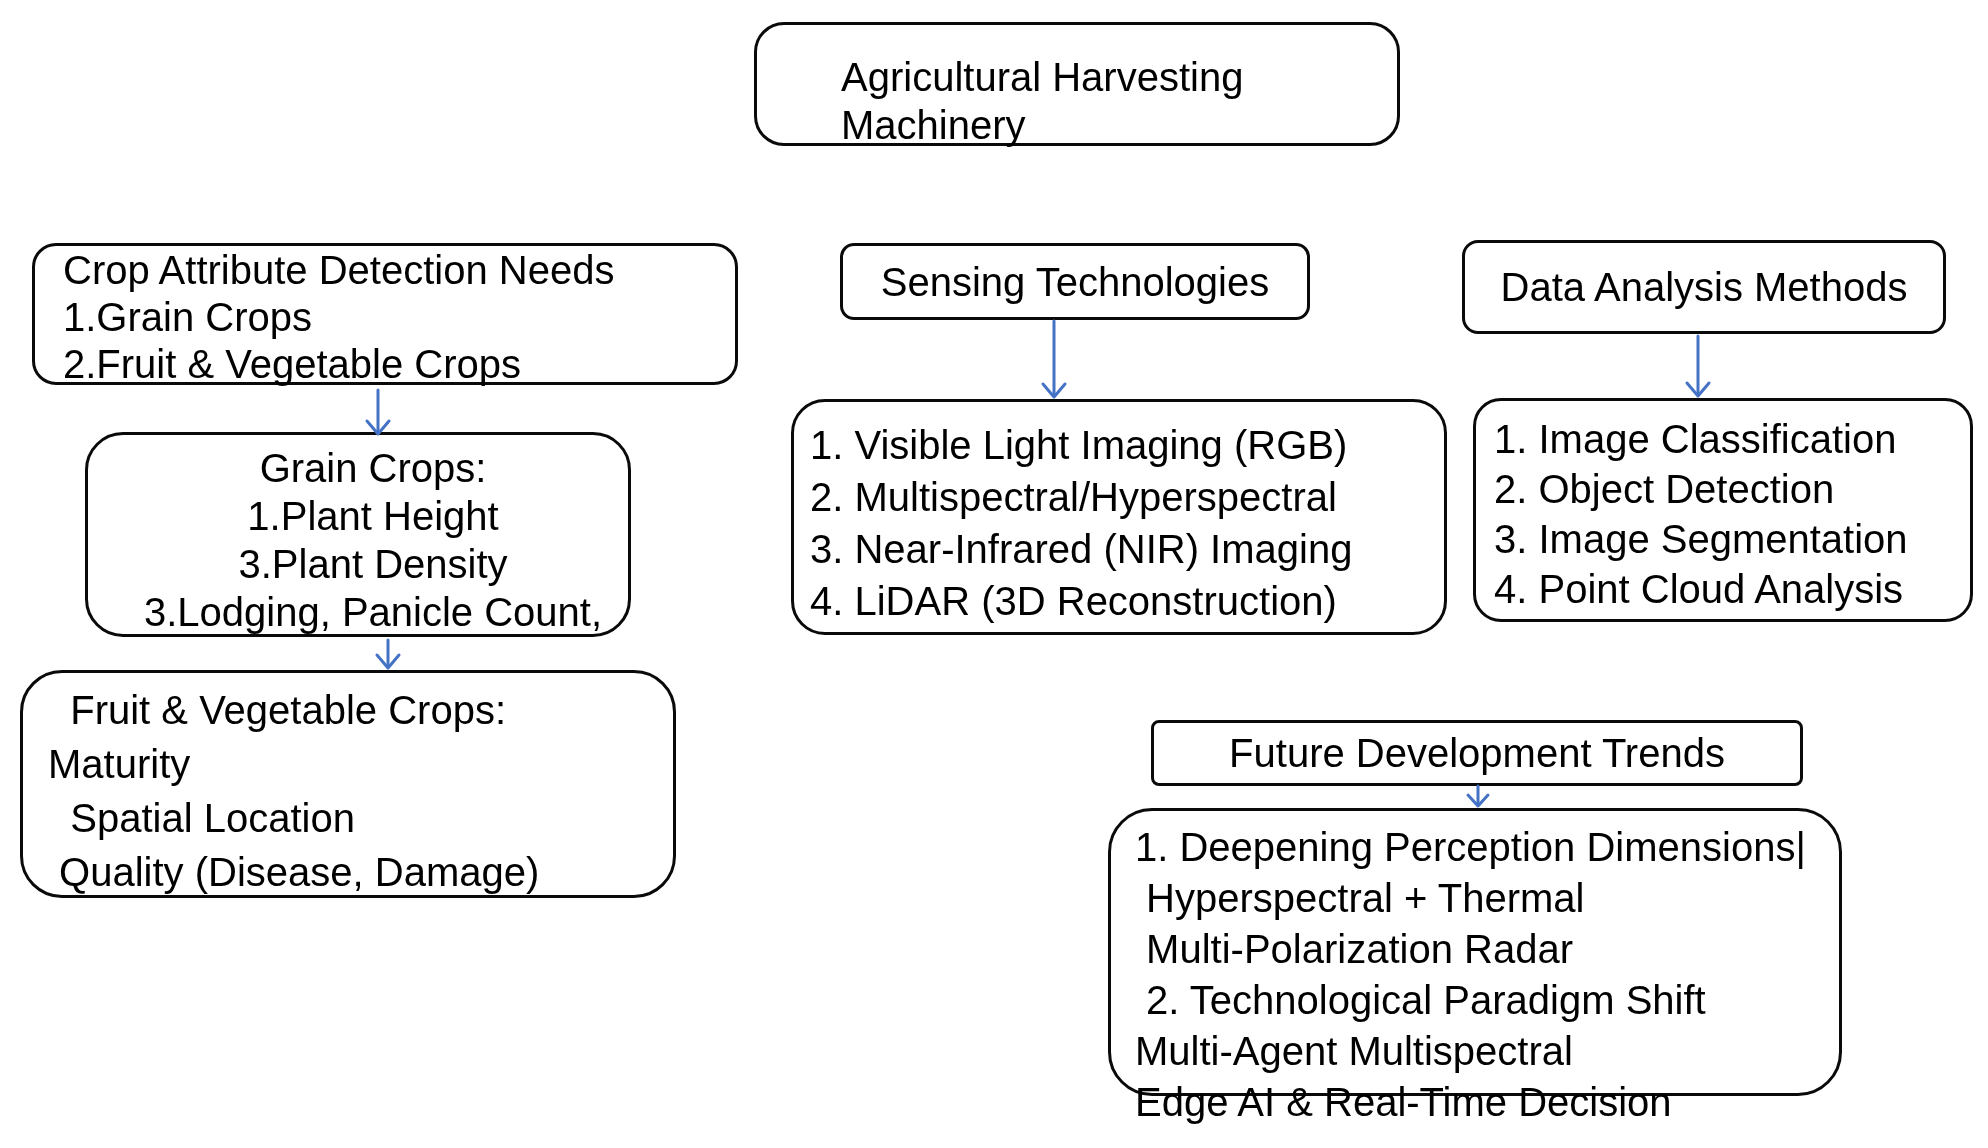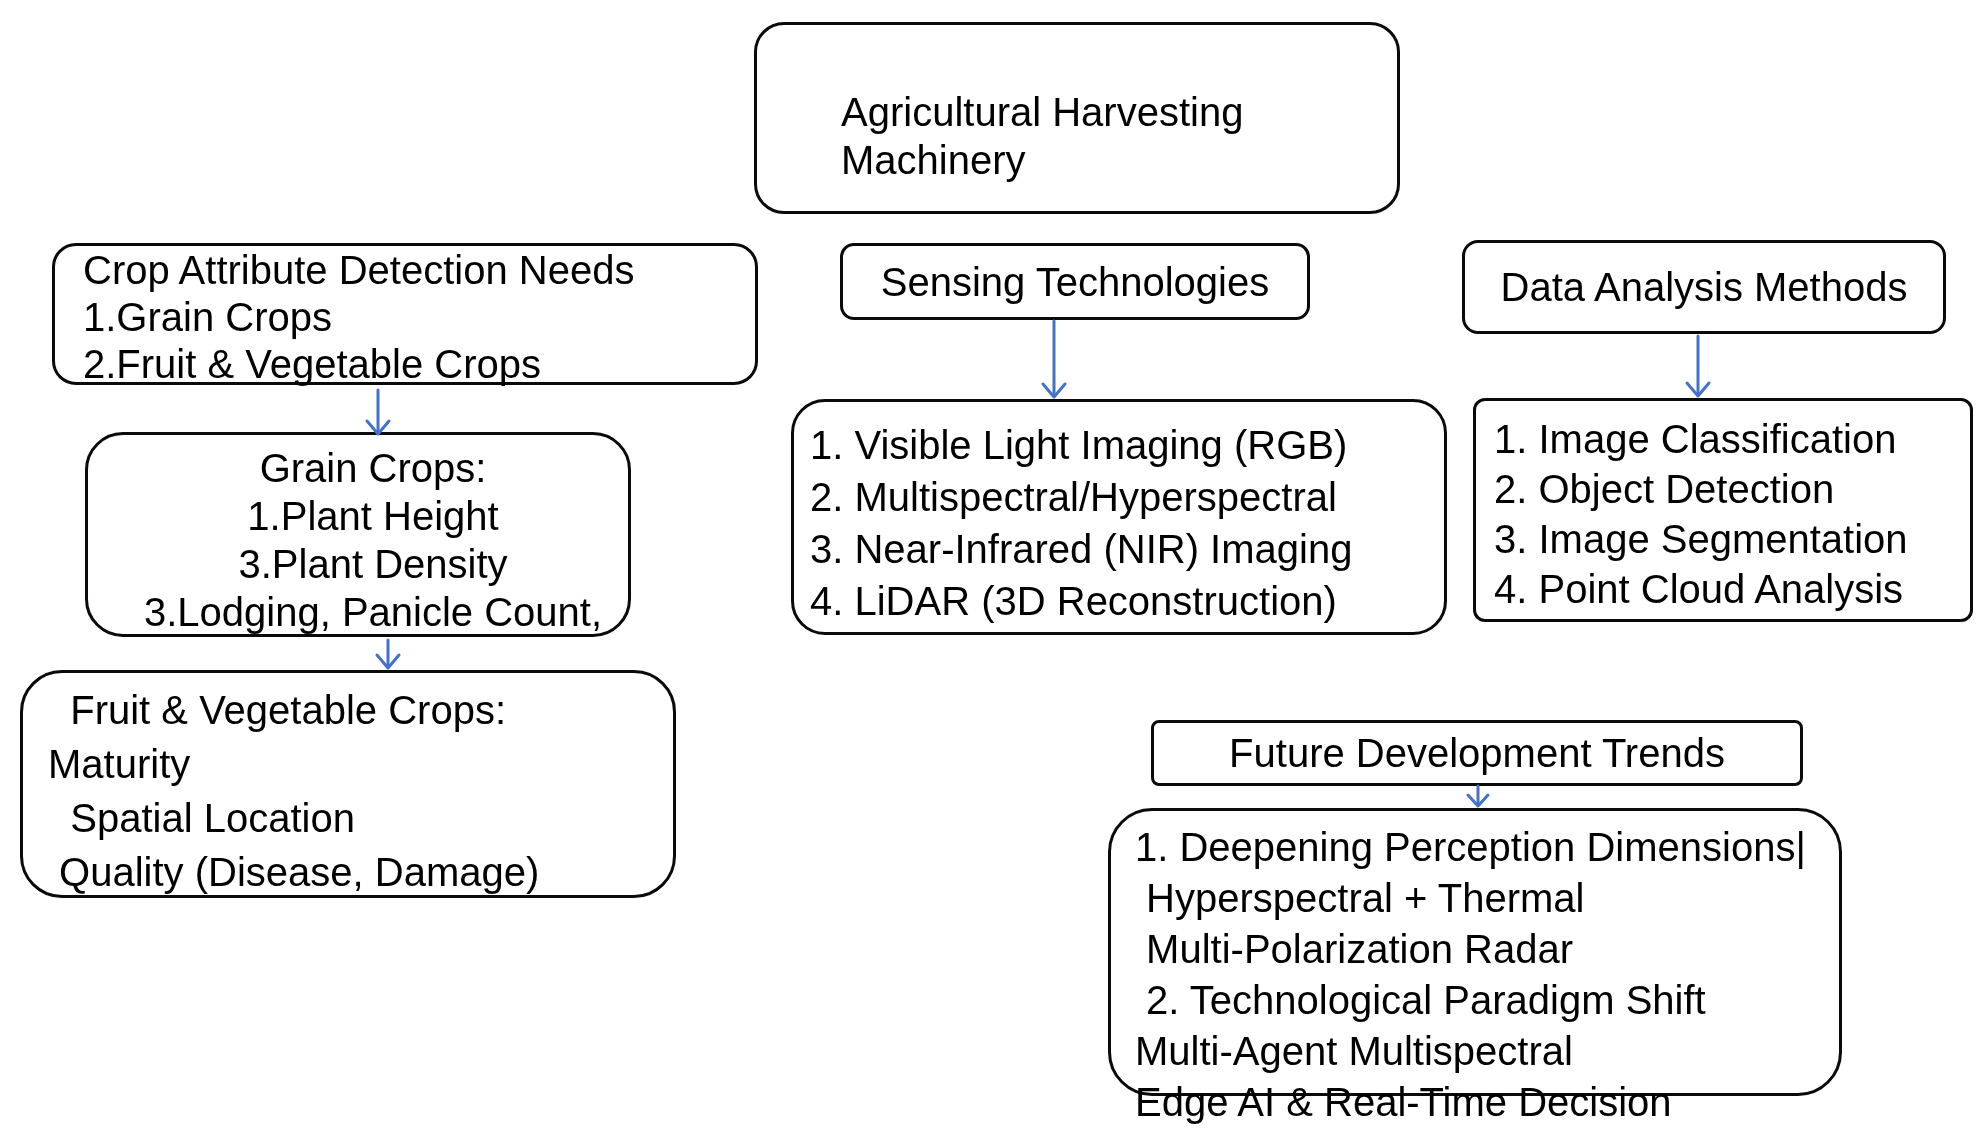--- a/index.html
+++ b/index.html
@@ -48,26 +48,26 @@
     fill: none;
     stroke-linecap: round;
     stroke-linejoin: round;
   }
 </style>
 </head>
 <body>
 
 <div class="canvas">
 
-  <div class="box" style="left:754px; top:22px; width:646px; height:192px; border-radius:30px; padding:63px 16px 0 84px; line-height:48px;">
+  <div class="box" style="left:754px; top:22px; width:646px; height:124px; border-radius:30px; padding:28px 16px 0 84px; line-height:48px;">
     <div class="ln">Agricultural Harvesting</div>
     <div class="ln">Machinery</div>
   </div>
 
-  <div class="box" style="left:52px; top:243px; width:706px; height:142px; border-radius:24px; padding:1px 8px 0 28px; line-height:47px;">
+  <div class="box" style="left:32px; top:243px; width:706px; height:142px; border-radius:24px; padding:1px 8px 0 28px; line-height:47px;">
     <div class="ln">Crop Attribute Detection Needs</div>
     <div class="ln">1.Grain Crops</div>
     <div class="ln">2.Fruit &amp; Vegetable Crops</div>
   </div>
 
   <div class="box" style="left:85px; top:432px; width:546px; height:205px; border-radius:38px; padding:9px 8px 0 38px; line-height:48px;text-align:center;">
     <div class="ln">Grain Crops:</div>
     <div class="ln">1.Plant Height</div>
     <div class="ln">3.Plant Density</div>
     <div class="ln">3.Lodging, Panicle Count,</div>
@@ -88,21 +88,21 @@
     <div class="ln">1. Visible Light Imaging (RGB)</div>
     <div class="ln">2. Multispectral/Hyperspectral</div>
     <div class="ln">3. Near-Infrared (NIR) Imaging</div>
     <div class="ln">4. LiDAR (3D Reconstruction)</div>
   </div>
 
   <div class="box titlebox" style="left:1462px; top:240px; width:484px; height:94px; border-radius:16px;">
     <div class="ln">Data Analysis Methods</div>
   </div>
 
-  <div class="box" style="left:1473px; top:398px; width:500px; height:224px; border-radius:12px; padding:13px 4px 10px 18px; line-height:50px;">
+  <div class="box" style="left:1473px; top:398px; width:500px; height:224px; border-radius:28px; padding:13px 4px 10px 18px; line-height:50px;">
     <div class="ln">1. Image Classification</div>
     <div class="ln">2. Object Detection</div>
     <div class="ln">3. Image Segmentation</div>
     <div class="ln">4. Point Cloud Analysis</div>
   </div>
 
   <div class="box titlebox" style="left:1151px; top:720px; width:652px; height:66px; border-radius:8px;">
     <div class="ln">Future Development Trends</div>
   </div>
 

